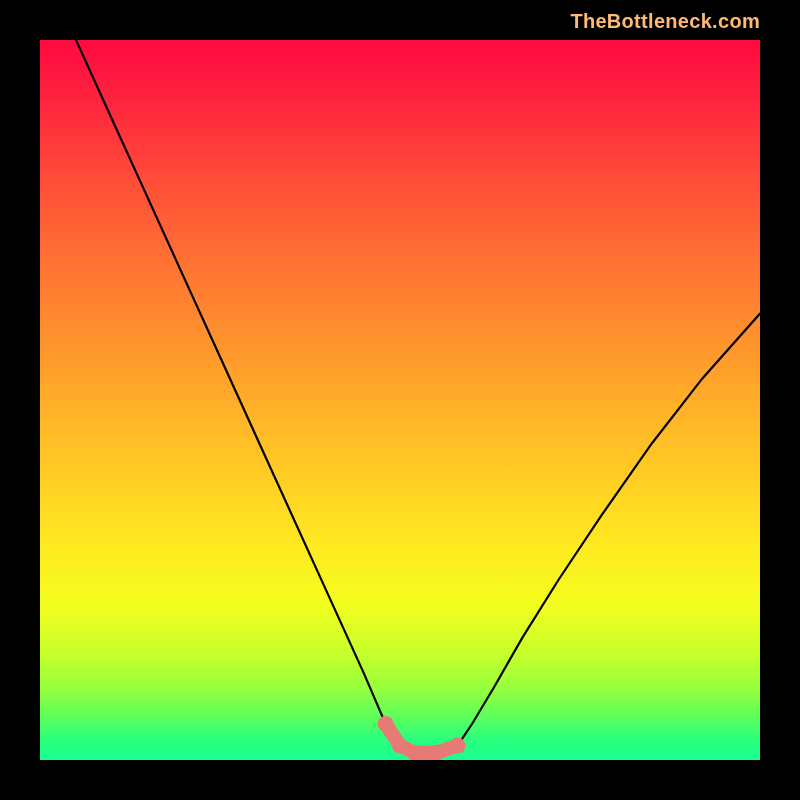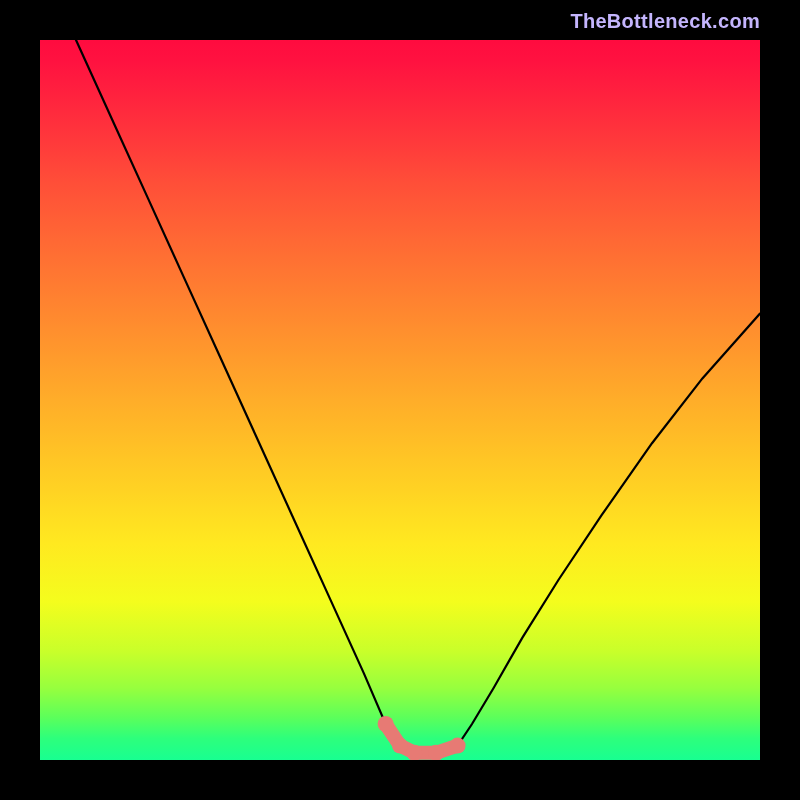--- a/index.html
+++ b/index.html
@@ -1,17 +1,17 @@
 <!DOCTYPE html>
 <html><head>
 <meta charset="utf-8">
 <style>
 html,body{margin:0;padding:0;width:800px;height:800px;background:#000;overflow:hidden}
 .frame{position:absolute;left:40px;top:40px;width:720px;height:720px}
-.watermark{position:absolute;right:40px;top:10px;font:700 20px Arial,sans-serif;color:#c4b5fd;letter-spacing:.3px}
+.watermark{position:absolute;right:40px;top:10px;font:700 20px Arial,sans-serif;color:#fdba74;letter-spacing:.3px}
 svg{display:block}
 </style>
 </head>
 <body>
 
 <div class="watermark">TheBottleneck.com</div>
 
 <div class="frame">
 <svg id="chart-svg" width="720" height="720" viewBox="0 0 720 720">
   <defs>

